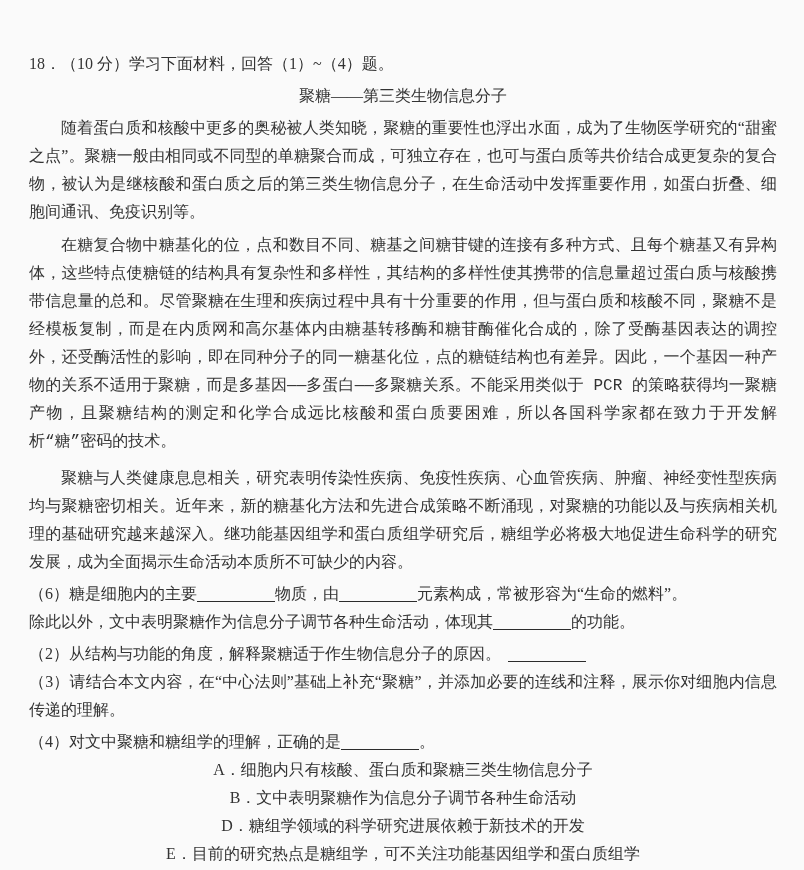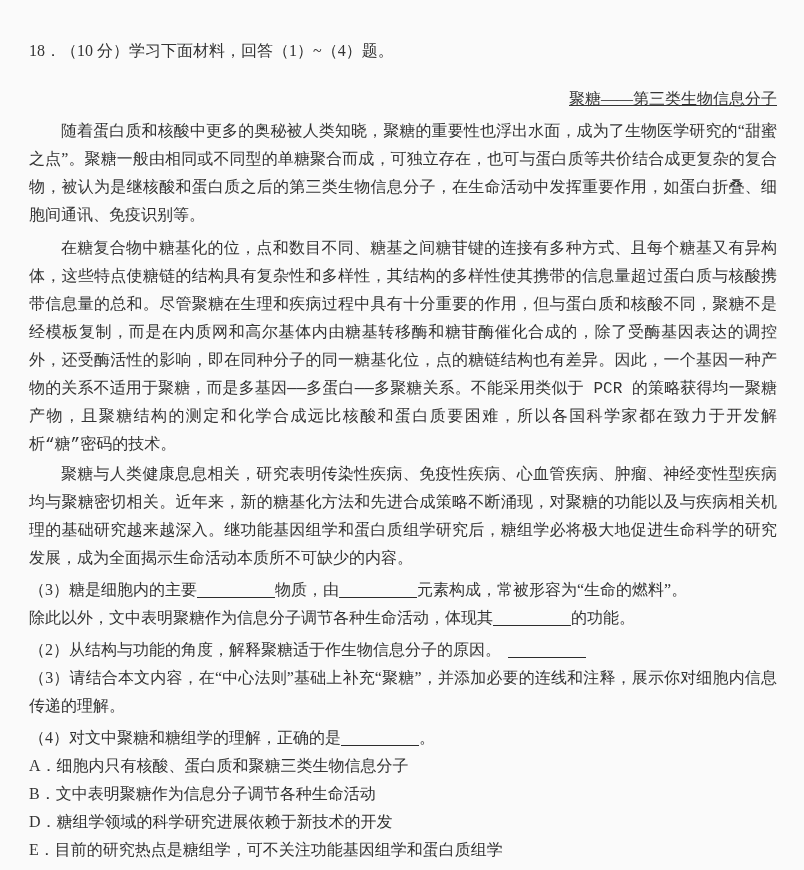--- a/index.html
+++ b/index.html
@@ -9,68 +9,67 @@
   body {
     width: 804px;
     height: 870px;
     background: #fafafa;
     overflow: hidden;
   }
   .page {
     box-sizing: border-box;
     width: 804px;
     height: 870px;
-    padding: 37px 27px 0 29px;
+    padding: 50px 27px 0 29px;
     font-family: "Liberation Serif", "DejaVu Serif", serif;
     font-size: 16px;
     line-height: 28px;
     color: #333333;
   }
   p { margin: 0; }
   .title {
-    text-align: right;
-    margin-top: 20px;
-    text-decoration: underline;
+    text-align: center;
+    margin-top: 4px;
   }
   .para {
     text-align: justify;
     text-indent: 2em;
   }
   .p1 { margin-top: 4px; }
   .p2 { margin-top: 6px; font-family: Liberation Mono, monospace; }
-  .p3 { margin-top: 1px; }
+  .p3 { margin-top: 8px; }
   .q  { text-align: left; }
   .q.flow { text-align: justify; }
   .mt4 { margin-top: 4px; }
   .blank {
     display: inline-block;
     width: 78px;
     height: 13px;
     border-bottom: 1px solid #2c2c2c;
     vertical-align: -3px;
   }
   .blank.gap { margin-left: 7px; }
-  .option { text-align: left; }
+  .option { text-align: center; }
 </style>
 </head>
 <body>
 
 <div class="page">
 
   <p class="q">18．（10 分）学习下面材料，回答（1）~（4）题。</p>
 
   <p class="title">聚糖——第三类生物信息分子</p>
 
   <p class="para p1">随着蛋白质和核酸中更多的奥秘被人类知晓，聚糖的重要性也浮出水面，成为了生物医学研究的“甜蜜之点”。聚糖一般由相同或不同型的单糖聚合而成，可独立存在，也可与蛋白质等共价结合成更复杂的复合物，被认为是继核酸和蛋白质之后的第三类生物信息分子，在生命活动中发挥重要作用，如蛋白折叠、细胞间通讯、免疫识别等。</p>
 
   <p class="para p2">在糖复合物中糖基化的位，点和数目不同、糖基之间糖苷键的连接有多种方式、且每个糖基又有异构体，这些特点使糖链的结构具有复杂性和多样性，其结构的多样性使其携带的信息量超过蛋白质与核酸携带信息量的总和。尽管聚糖在生理和疾病过程中具有十分重要的作用，但与蛋白质和核酸不同，聚糖不是经模板复制，而是在内质网和高尔基体内由糖基转移酶和糖苷酶催化合成的，除了受酶基因表达的调控外，还受酶活性的影响，即在同种分子的同一糖基化位，点的糖链结构也有差异。因此，一个基因一种产物的关系不适用于聚糖，而是多基因——多蛋白——多聚糖关系。不能采用类似于 PCR 的策略获得均一聚糖产物，且聚糖结构的测定和化学合成远比核酸和蛋白质要困难，所以各国科学家都在致力于开发解析“糖”密码的技术。</p>
 
   <p class="para p3">聚糖与人类健康息息相关，研究表明传染性疾病、免疫性疾病、心血管疾病、肿瘤、神经变性型疾病均与聚糖密切相关。近年来，新的糖基化方法和先进合成策略不断涌现，对聚糖的功能以及与疾病相关机理的基础研究越来越深入。继功能基因组学和蛋白质组学研究后，糖组学必将极大地促进生命科学的研究发展，成为全面揭示生命活动本质所不可缺少的内容。</p>
 
-  <p class="q mt4"><span>（3）糖是细胞内的主要</span><span class="blank"></span><span>物质，由</span><span class="blank"></span><span>元素构成，常被形容为“生命的燃料”。</span></p>
+  <p class="q mt4"><span>（6）糖是细胞内的主要</span><span class="blank"></span><span>物质，由</span><span class="blank"></span><span>元素构成，常被形容为“生命的燃料”。</span></p>
 
   <p class="q"><span>除此以外，文中表明聚糖作为信息分子调节各种生命活动，体现其</span><span class="blank"></span><span>的功能。</span></p>
 
   <p class="q mt4"><span>（2）从结构与功能的角度，解释聚糖适于作生物信息分子的原因。</span><span class="blank gap"></span></p>
 
   <p class="q flow">（3）请结合本文内容，在“中心法则”基础上补充“聚糖”，并添加必要的连线和注释，展示你对细胞内信息传递的理解。</p>
 
   <p class="q mt4"><span>（4）对文中聚糖和糖组学的理解，正确的是</span><span class="blank"></span><span>。</span></p>
 
   <p class="option">A．细胞内只有核酸、蛋白质和聚糖三类生物信息分子</p>

